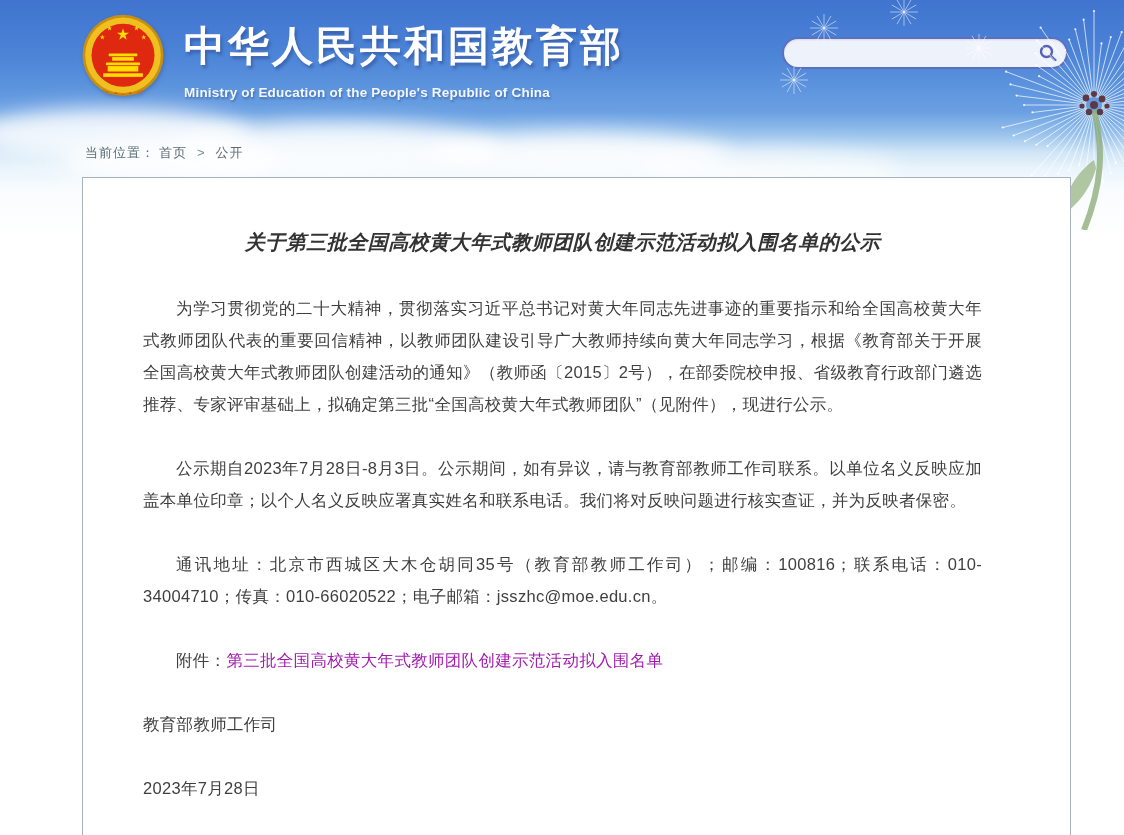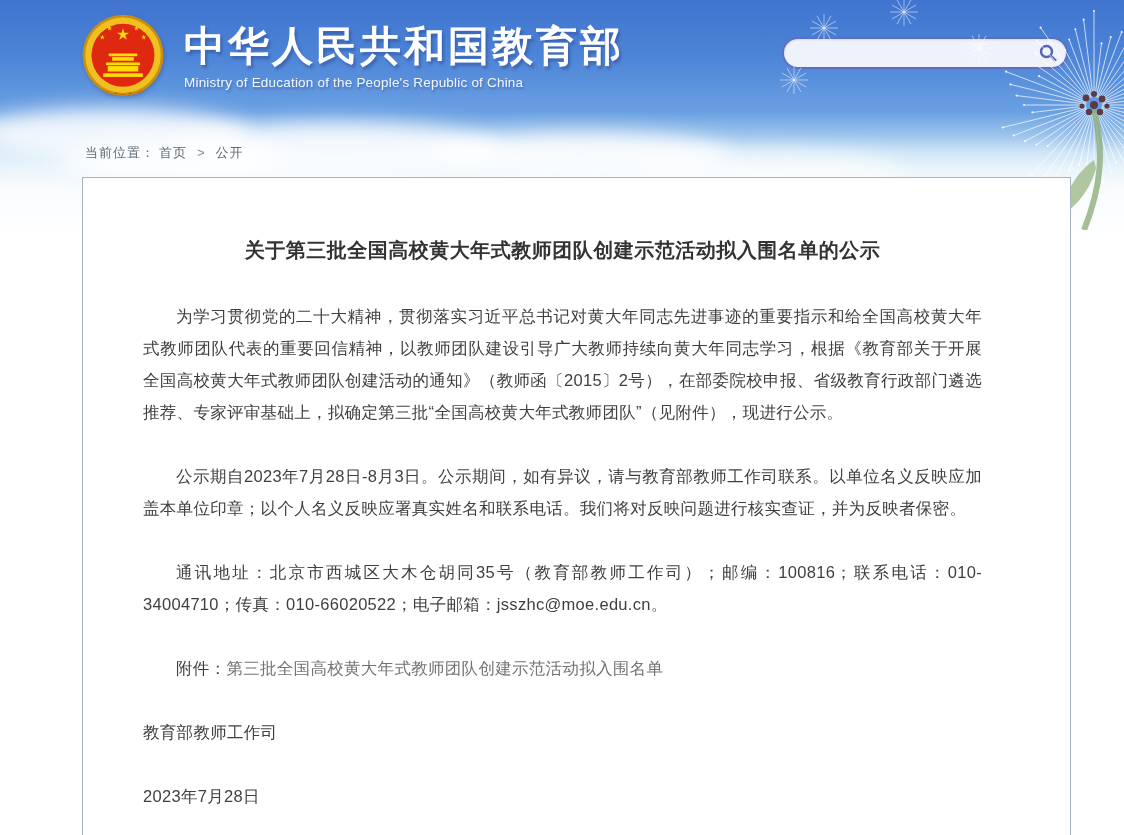--- a/index.html
+++ b/index.html
@@ -14,21 +14,21 @@
   .header{position:absolute;left:0;top:0;width:1124px;height:180px;}
   .cloud{position:absolute;background:#fff;border-radius:50%;filter:blur(10px);opacity:.85;}
   .brand{position:absolute;left:78px;top:12px;display:flex;align-items:flex-start;}
   .emblem{width:90px;height:92px;flex:0 0 auto;filter:drop-shadow(1px 2px 2px rgba(30,60,120,.35));}
   .brand-text{margin-left:16px;padding-top:12px;}
   .site-title{
     font-size:41px;font-weight:bold;color:#ffffff;letter-spacing:3px;line-height:1.1;
     text-shadow:2px 3px 3px rgba(45,75,145,.55);
   }
   .site-subtitle{
-    font-size:13.5px;font-weight:normal;color:#f2f7fd;margin-top:6px;letter-spacing:.2px;
+    font-size:13.5px;font-weight:bold;color:#f2f7fd;margin-top:16px;letter-spacing:.2px;
     text-shadow:1px 2px 2px rgba(45,75,145,.5);
   }
   .search-box{
     position:absolute;left:782px;top:37px;width:282px;height:28px;
     background:#eef3fb;border:2px solid #5f6fc0;border-radius:17px;
     display:flex;align-items:center;box-shadow:inset 0 1px 2px rgba(120,140,200,.25);
   }
   .search-input{
     flex:1;height:100%;border:none;outline:none;background:transparent;
     padding:0 6px 0 14px;font-size:14px;color:#334;
@@ -41,28 +41,28 @@
   }
   .breadcrumb a{color:#5d6b75;text-decoration:none;margin:0 4px;cursor:pointer;}
   .breadcrumb .sep{margin:0 6px;color:#7c8a94;}
   
   .card{
     position:absolute;left:82px;top:177px;width:989px;height:700px;
     background:#ffffff;border:1px solid #a8b2ba;box-sizing:border-box;
     padding:50px 88px 0 60px;
   }
   .article-title{
-    margin:8px 0 36px 0;font-size:20px;font-weight:bold;color:#333333;
-    text-align:center;line-height:28px;letter-spacing:.5px;
+    margin:0 0 36px 0;font-size:20px;font-weight:bold;color:#333333;
+    text-align:center;line-height:28px;letter-spacing:.5px;font-style:italic;
   }
   .card p{
     margin:0 0 32px 0;font-size:16.5px;color:#3f3f3f;line-height:32px;
     text-align:justify;text-indent:2em;letter-spacing:.3px;
   }
-  .attachment a{color:#737373;text-decoration:none;cursor:pointer;margin-top:44px;}
+  .attachment a{color:#a21caf;text-decoration:none;cursor:pointer;margin-top:44px;}
   .sig,.date{text-align:center;text-indent:0 !important;}
 </style>
 </head>
 <body>
 
 <div class="header">
   <div class="cloud" style="left:-30px;top:108px;width:280px;height:52px;"></div>
   <div class="cloud" style="left:170px;top:122px;width:330px;height:56px;"></div>
   <div class="cloud" style="left:430px;top:132px;width:300px;height:46px;"></div>
   <div class="cloud" style="left:60px;top:140px;width:220px;height:42px;"></div>

